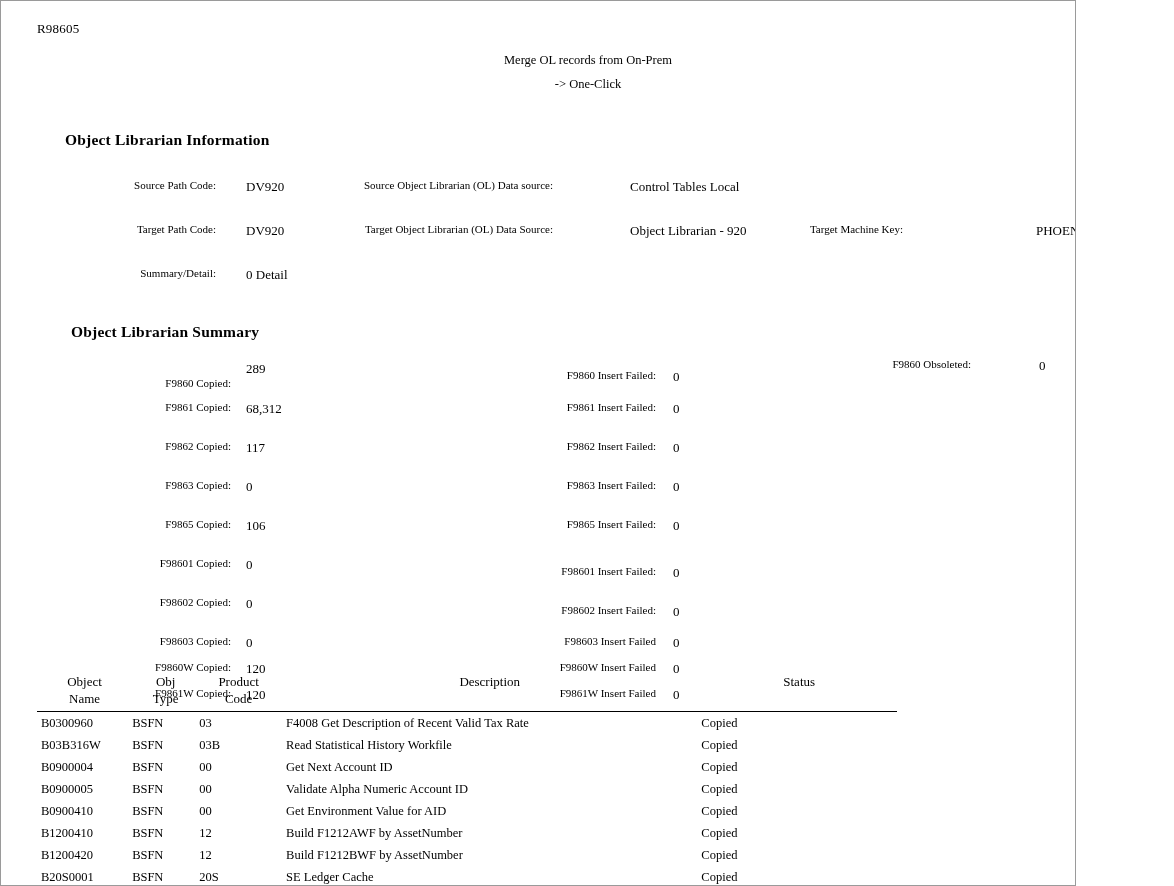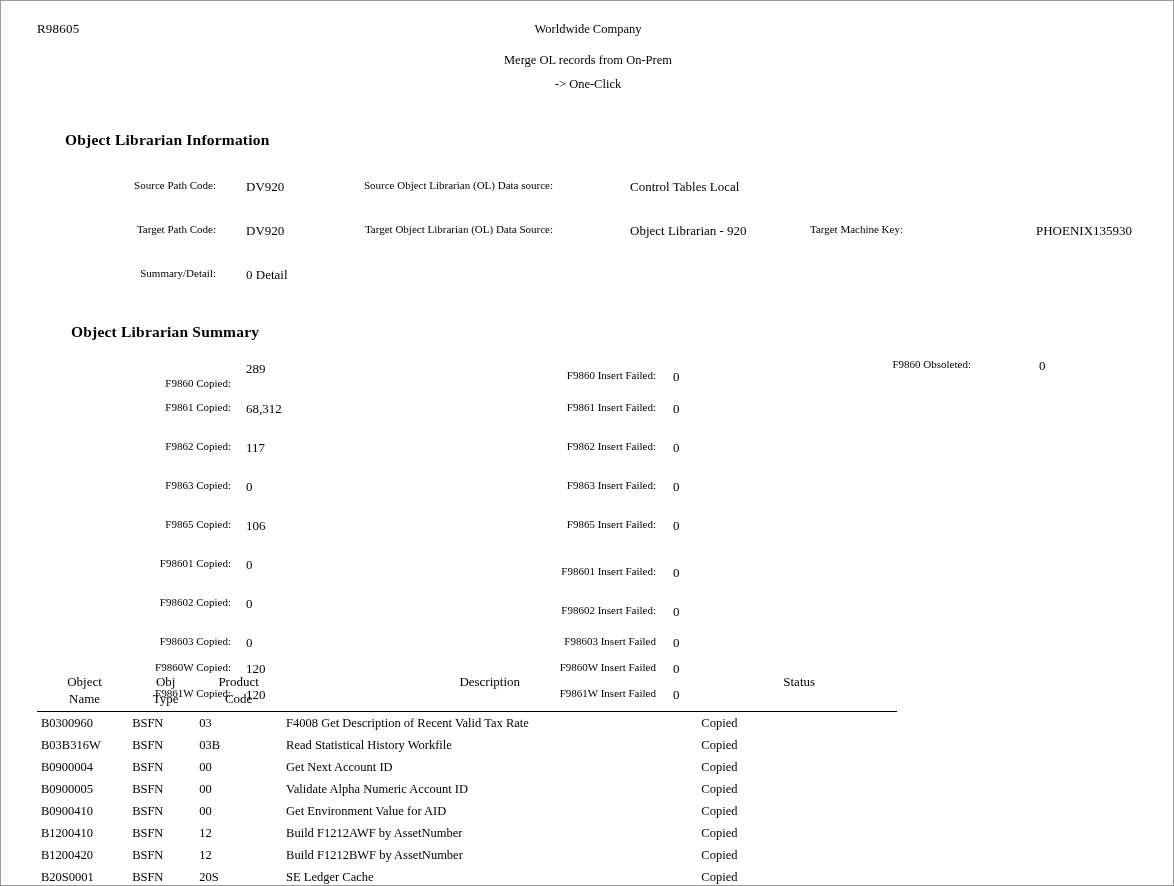--- a/index.html
+++ b/index.html
@@ -6,21 +6,21 @@
     margin: 0;
     padding: 0;
     background: #ffffff;
   }
   body {
     font-family: "Liberation Serif", serif;
     color: #000000;
   }
   #page {
     position: relative;
-    width: 1174px;
+    width: 1076px;
     height: 886px;
     box-sizing: border-box;
     background: #ffffff;
     border: 1px solid #9a9a9a;
     overflow: hidden;
   }
   .report-id {
     position: absolute;
     left: 36px;
     top: 20px;
@@ -122,21 +122,20 @@
   .th-prod  { width: 80px; margin-top: 12px; }
   .th-desc  { width: 420px; }
   .th-status{ width: 200px; }
 </style>
 </head>
 <body>
 
 <div id="page">
 
   <div class="report-id">R98605</div>
-  <div class="hdr-center hdr-line1">Worldwide Company</div>
   <div class="hdr-center hdr-line2">Merge OL records from On-Prem</div>
   <div class="hdr-center hdr-line3">-&gt; One-Click</div>
 
   <div class="section-title" id="ol-info-title">Object Librarian Information</div>
 
   <div class="lbl info-lbl-a row1">Source Path Code:</div>
   <div class="val info-val-a row1">DV920</div>
   <div class="lbl info-lbl-b row1">Source Object Librarian (OL) Data source:</div>
   <div class="val info-val-b row1">Control Tables Local</div>
 

